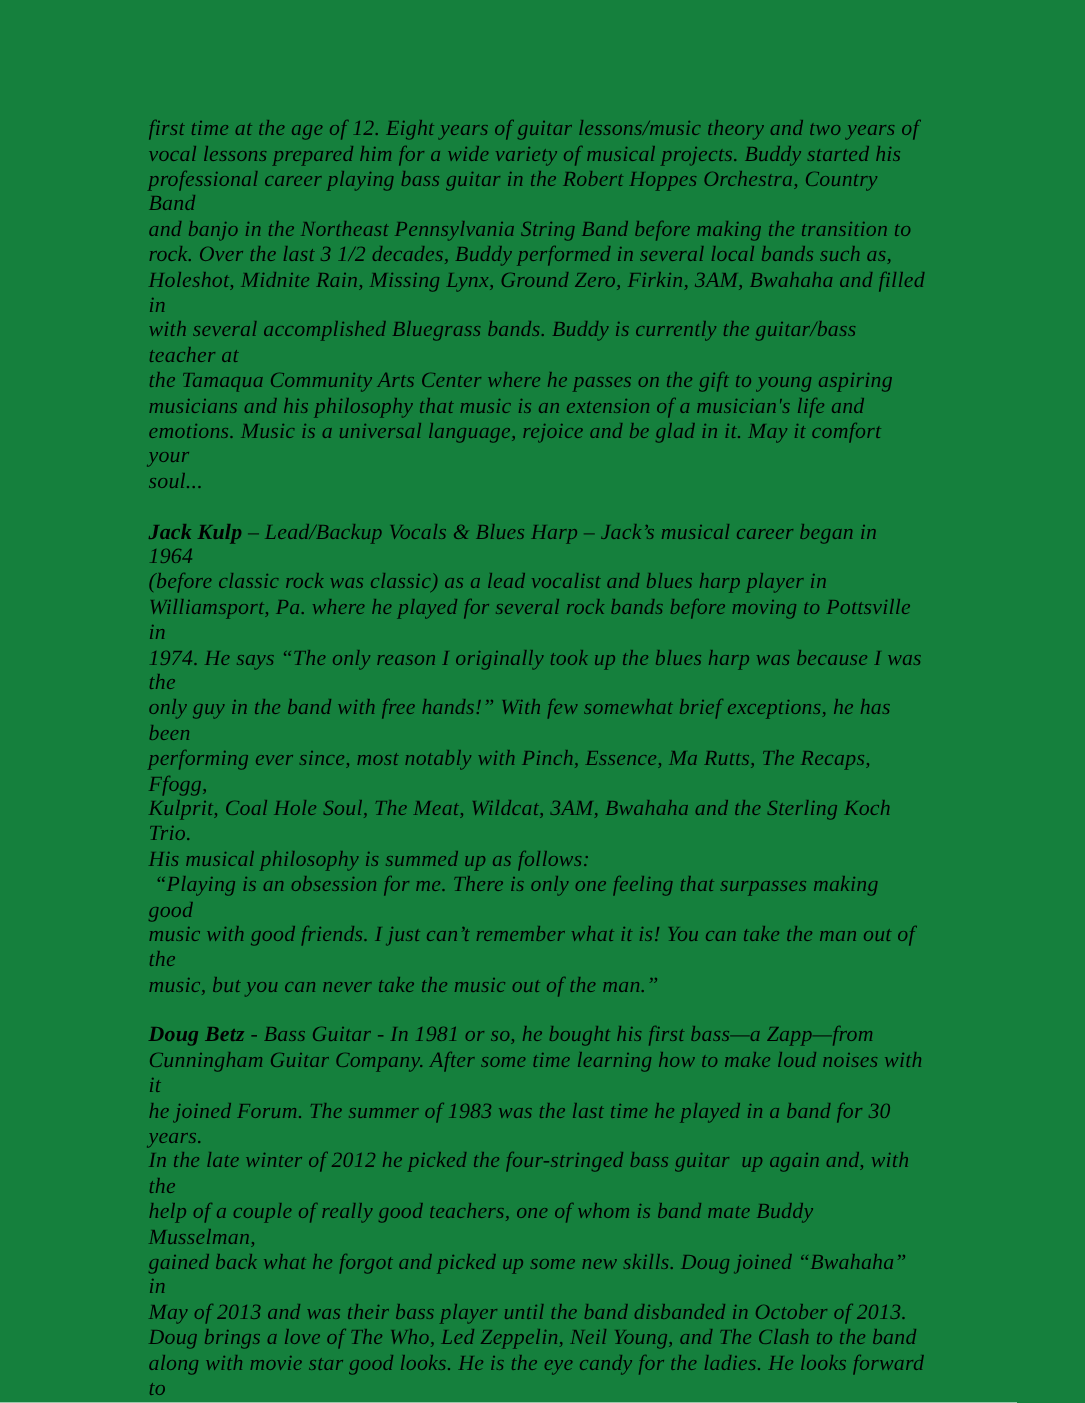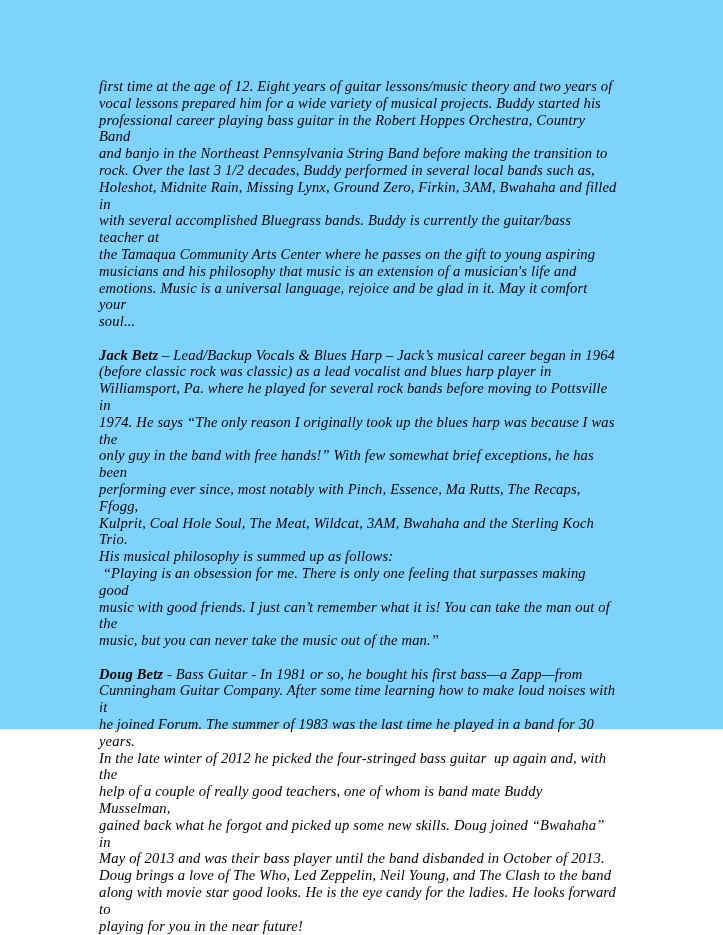--- a/index.html
+++ b/index.html
@@ -11,22 +11,22 @@
   body {
     width: 723px;
     height: 935px;
     overflow: hidden;
     font-family: "Liberation Serif", "DejaVu Serif", serif;
     color: #000000;
   }
   #page {
     position: relative;
     width: 723px;
-    height: 729px;
-    background: #7dd3fc;
+    height: 935px;
+    background: #15803d;
   }
   #content {
     position: absolute;
     left: 99px;
     top: 78px;
     width: 518px;
   }
   p.para {
     margin: 0 0 16.7px 0;
     font-style: italic;
@@ -55,21 +55,21 @@
 professional career playing bass guitar in the Robert Hoppes Orchestra, Country Band
 and banjo in the Northeast Pennsylvania String Band before making the transition to
 rock. Over the last 3 1/2 decades, Buddy performed in several local bands such as,
 Holeshot, Midnite Rain, Missing Lynx, Ground Zero, Firkin, 3AM, Bwahaha and filled in
 with several accomplished Bluegrass bands. Buddy is currently the guitar/bass teacher at
 the Tamaqua Community Arts Center where he passes on the gift to young aspiring
 musicians and his philosophy that music is an extension of a musician's life and
 emotions. Music is a universal language, rejoice and be glad in it. May it comfort your
 soul...</span></p>
 
-    <p class="para"><span class="lead-name">Jack Betz</span><span> – Lead/Backup Vocals &amp; Blues Harp – Jack’s musical career began in 1964
+    <p class="para"><span class="lead-name">Jack Kulp</span><span> – Lead/Backup Vocals &amp; Blues Harp – Jack’s musical career began in 1964
 (before classic rock was classic) as a lead vocalist and blues harp player in
 Williamsport, Pa. where he played for several rock bands before moving to Pottsville in
 1974. He says “The only reason I originally took up the blues harp was because I was the
 only guy in the band with free hands!” With few somewhat brief exceptions, he has been
 performing ever since, most notably with Pinch, Essence, Ma Rutts, The Recaps, Ffogg,
 Kulprit, Coal Hole Soul, The Meat, Wildcat, 3AM, Bwahaha and the Sterling Koch Trio.
 His musical philosophy is summed up as follows:
  “Playing is an obsession for me. There is only one feeling that surpasses making good
 music with good friends. I just can’t remember what it is! You can take the man out of the
 music, but you can never take the music out of the man.”</span></p>

